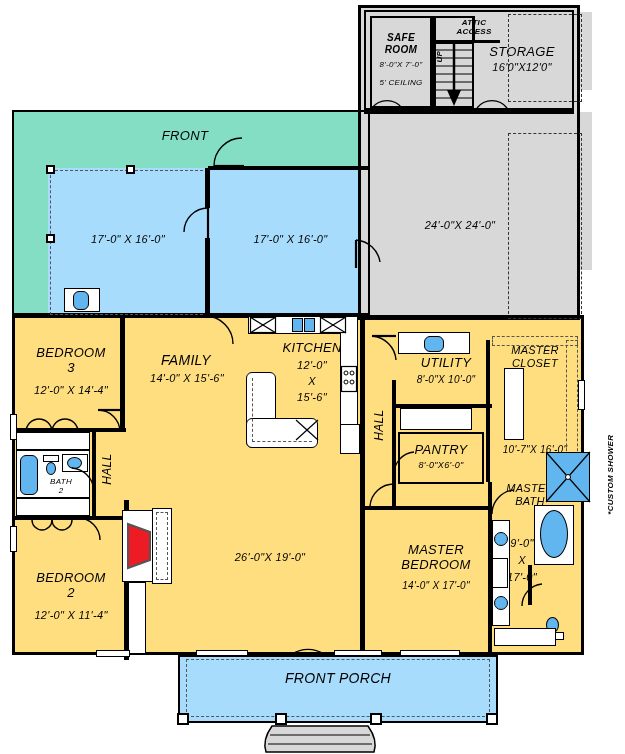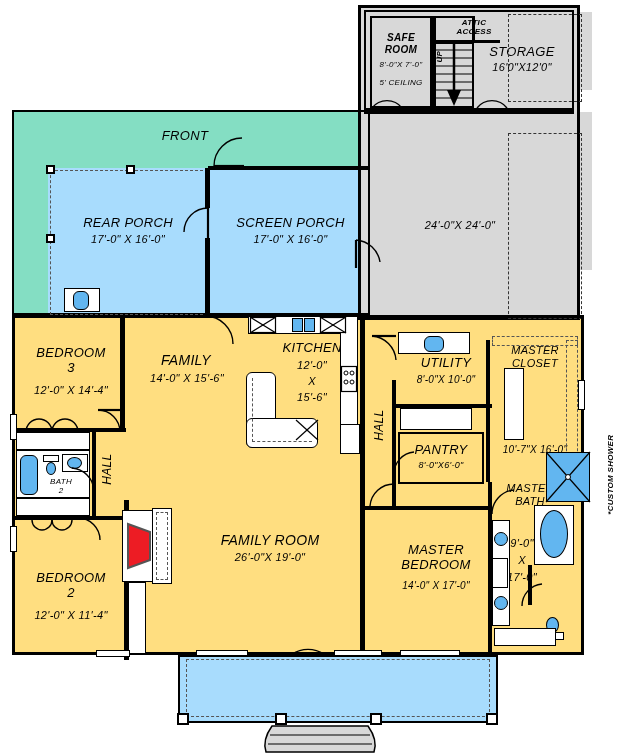--- a/index.html
+++ b/index.html
@@ -117,24 +117,22 @@
   </svg>
 
   <div class="wall-outline2" style="left:12px;top:110px;width:358px;height:205px;"></div>
   <div class="lbl lbl-name" style="left:130px;top:128px;width:110px;">FRONT</div>
 
   <div class="dash2" style="left:50px;top:170px;width:158px;height:145px;"></div>
   <div class="post" style="left:46px;top:165px;width:9px;height:9px;"></div>
   <div class="post" style="left:126px;top:165px;width:9px;height:9px;"></div>
   <div class="post" style="left:46px;top:234px;width:9px;height:9px;"></div>
 
-  <div class="lbl lbl-name" style="left:58px;top:215px;width:140px;">REAR PORCH</div>
   <div class="lbl lbl-dim" style="left:58px;top:233px;width:140px;">17'-0" X  16'-0"</div>
 
-  <div class="lbl lbl-name" style="left:218px;top:215px;width:145px;">SCREEN PORCH</div>
   <div class="lbl lbl-dim" style="left:218px;top:233px;width:145px;">17'-0" X 16'-0"</div>
 
   <div class="wall" style="left:205px;top:168px;width:5px;height:40px;"></div>
   <div class="wall" style="left:205px;top:238px;width:5px;height:78px;"></div>
   <svg style="left:182px;top:206px;width:28px;height:34px;">
     <path class="door-arc" d="M26,2 A24,24 0 0,0 2,26"></path>
     <line class="door-leaf" x1="26" y1="2" x2="26" y2="32"></line>
   </svg>
 
   <div class="wall" style="left:208px;top:166px;width:162px;height:4px;"></div>
@@ -239,21 +237,20 @@
   <svg style="left:296px;top:420px;width:22px;height:20px;">
     <line class="xmark" x1="0" y1="0" x2="22" y2="20"></line>
       <line class="xmark" x1="22" y1="0" x2="0" y2="20"></line>
   </svg>
 
   <svg style="left:203px;top:316px;width:32px;height:30px;">
     <path class="door-arc" d="M30,28 A28,28 0 0,0 2,0"></path>
     <line class="door-leaf" x1="2" y1="0" x2="30" y2="0"></line>
   </svg>
 
-  <div class="lbl lbl-name" style="left:190px;top:532px;width:160px;font-size:14px;">FAMILY ROOM</div>
   <div class="lbl lbl-dim" style="left:190px;top:551px;width:160px;">26'-0"X 19'-0"</div>
 
   <div class="wall" style="left:124px;top:500px;width:5px;height:160px;"></div>
   <div class="fixt" style="left:122px;top:510px;width:32px;height:72px;"></div>
   <svg style="left:126px;top:522px;width:26px;height:48px;">
     <polygon points="2,2 24,10 24,38 2,46" fill="#ED1C24" stroke="#555" stroke-width="2"></polygon>
   </svg>
   <div class="fixt" style="left:152px;top:508px;width:20px;height:76px;"></div>
   <div class="dash2" style="left:156px;top:512px;width:12px;height:68px;"></div>
   <div class="fixt" style="left:128px;top:582px;width:18px;height:72px;"></div>
@@ -337,20 +334,21 @@
   <div class="fixt" style="left:494px;top:628px;width:62px;height:18px;"></div>
 
   <div class="fixt" style="left:96px;top:650px;width:34px;height:7px;"></div>
   <div class="fixt" style="left:196px;top:650px;width:52px;height:7px;"></div>
   <div class="fixt" style="left:334px;top:650px;width:48px;height:7px;"></div>
   <div class="fixt" style="left:400px;top:650px;width:60px;height:7px;"></div>
   <div class="fixt" style="left:578px;top:380px;width:7px;height:30px;"></div>
 
   <div class="wall-outline2" style="left:178px;top:655px;width:320px;height:68px;"></div>
   <div class="dash2" style="left:186px;top:659px;width:304px;height:58px;"></div>
+  <div class="lbl lbl-name" style="left:258px;top:670px;width:160px;font-size:14px;">FRONT  PORCH</div>
   <div class="post" style="left:177px;top:713px;width:12px;height:12px;"></div>
   <div class="post" style="left:275px;top:713px;width:12px;height:12px;"></div>
   <div class="post" style="left:370px;top:713px;width:12px;height:12px;"></div>
   <div class="post" style="left:486px;top:713px;width:12px;height:12px;"></div>
 
   <svg style="left:262px;top:722px;width:116px;height:32px;">
     <path d="M10,4 Q0,18 4,30 L112,30 Q116,18 106,4 Z" fill="#D8D8D8" stroke="#000" stroke-width="1.5"></path>
     <line x1="8" y1="13" x2="108" y2="13" stroke="#000" stroke-width="1.2"></line>
     <line x1="6" y1="22" x2="110" y2="22" stroke="#000" stroke-width="1.2"></line>
   </svg>

